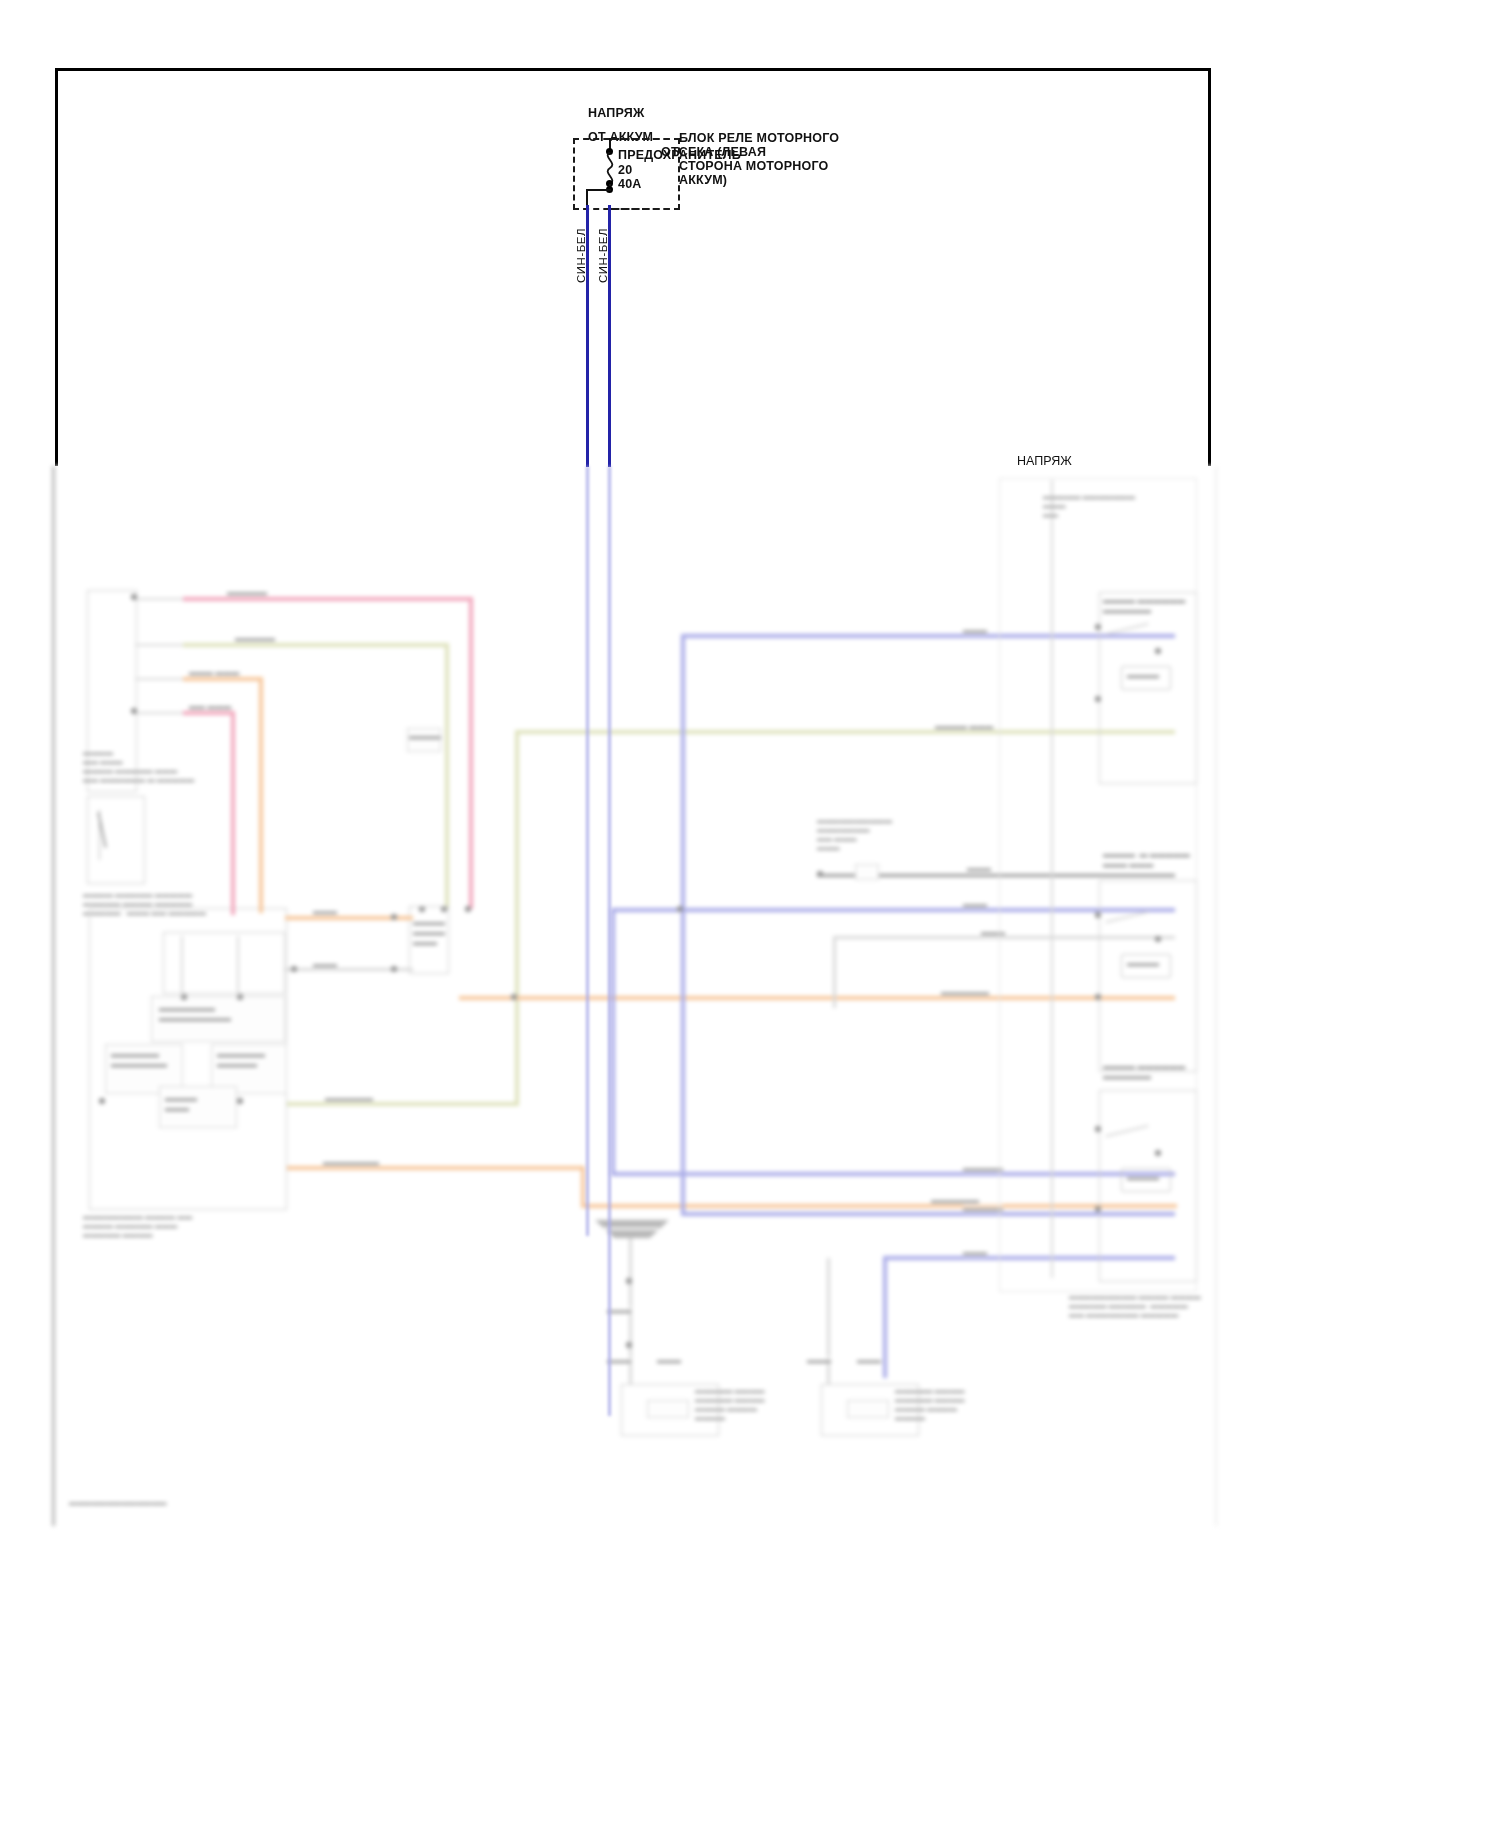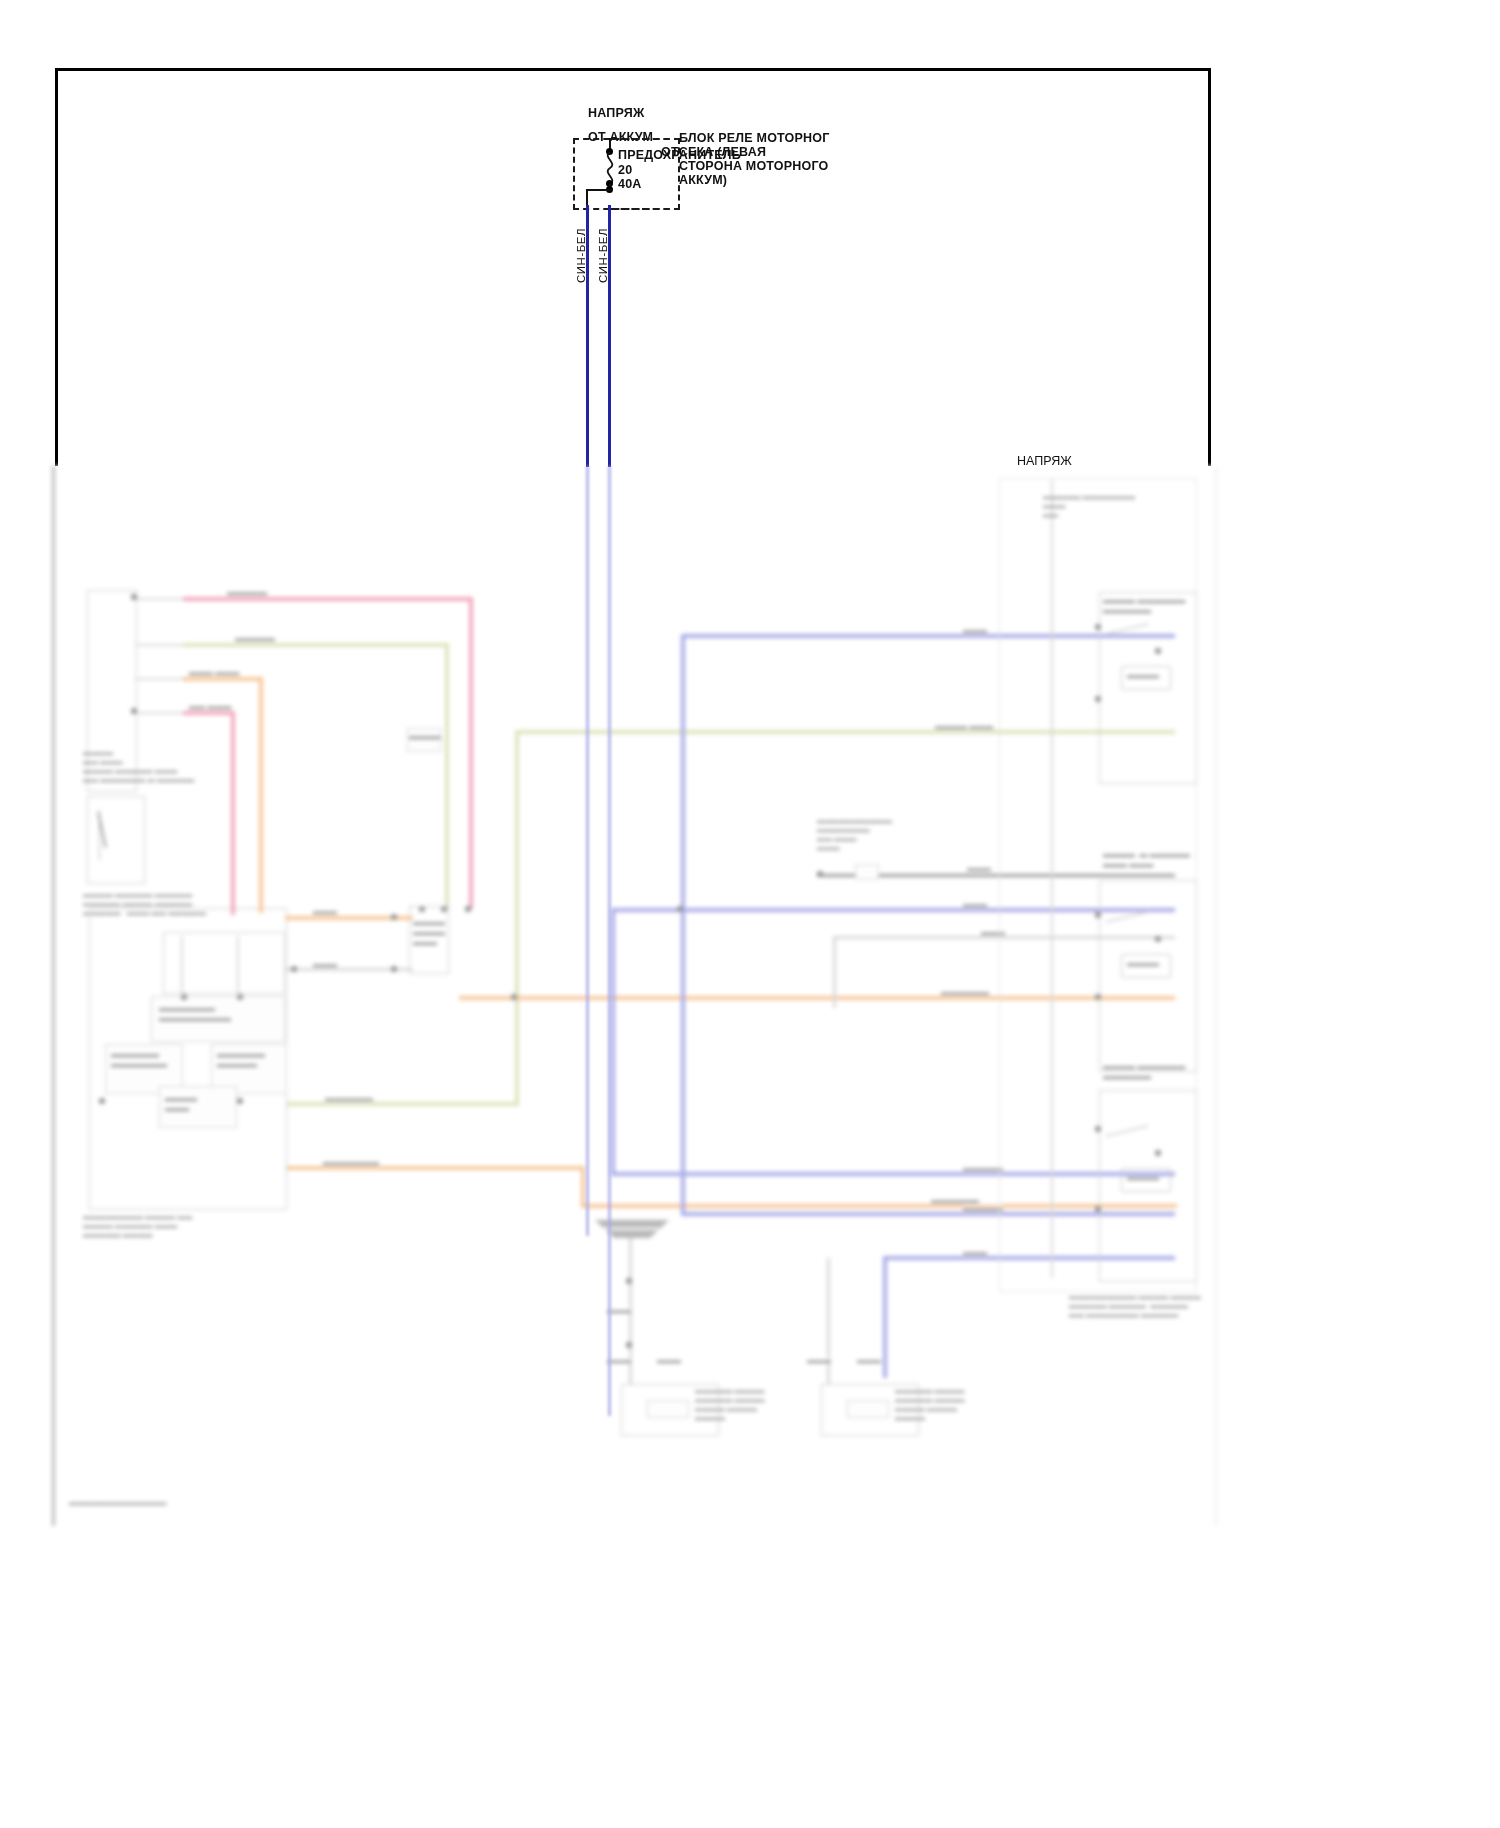--- a/index.html
+++ b/index.html
@@ -262,21 +262,21 @@
   </div>
 
   <div class="top-group">
 
     <div class="lbl lbl-b" style="left:588px;top:106px;">НАПРЯЖ</div>
     <div class="lbl lbl-b" style="left:588px;top:130px;">ОТ АККУМ</div>
 
     <div class="dashbox" style="left:573px;top:138px;width:105px;height:68px;border-right:none;"></div>
     <div class="dashbox" style="left:610px;top:138px;width:68px;height:68px;border-left:none;"></div>
 
-    <div class="lbl lbl-b" style="left:679px;top:131px;">БЛОК РЕЛЕ МОТОРНОГ</div>
+    <div class="lbl lbl-b" style="left:679px;top:131px;">БЛОК РЕЛЕ МОТОРНОГО</div>
     <div class="lbl lbl-b" style="left:661px;top:145px;">ОТСЕКА (ЛЕВАЯ</div>
     <div class="lbl lbl-b" style="left:679px;top:159px;">СТОРОНА МОТОРНОГО</div>
     <div class="lbl lbl-b" style="left:679px;top:173px;">АККУМ)</div>
 
     <div class="wireblk" style="left:609px;top:138px;width:2px;height:14px;"></div>
     <div class="dot" style="left:606px;top:148px;"></div>
 
     <svg class="fuse" style="left:600px;top:152px;" width="22" height="32" viewBox="0 0 22 32">
       <path d="M10 0 C 2 5, 18 11, 10 16 C 2 21, 18 27, 10 32" fill="none" stroke="#111" stroke-width="1.8"></path>
     </svg>

